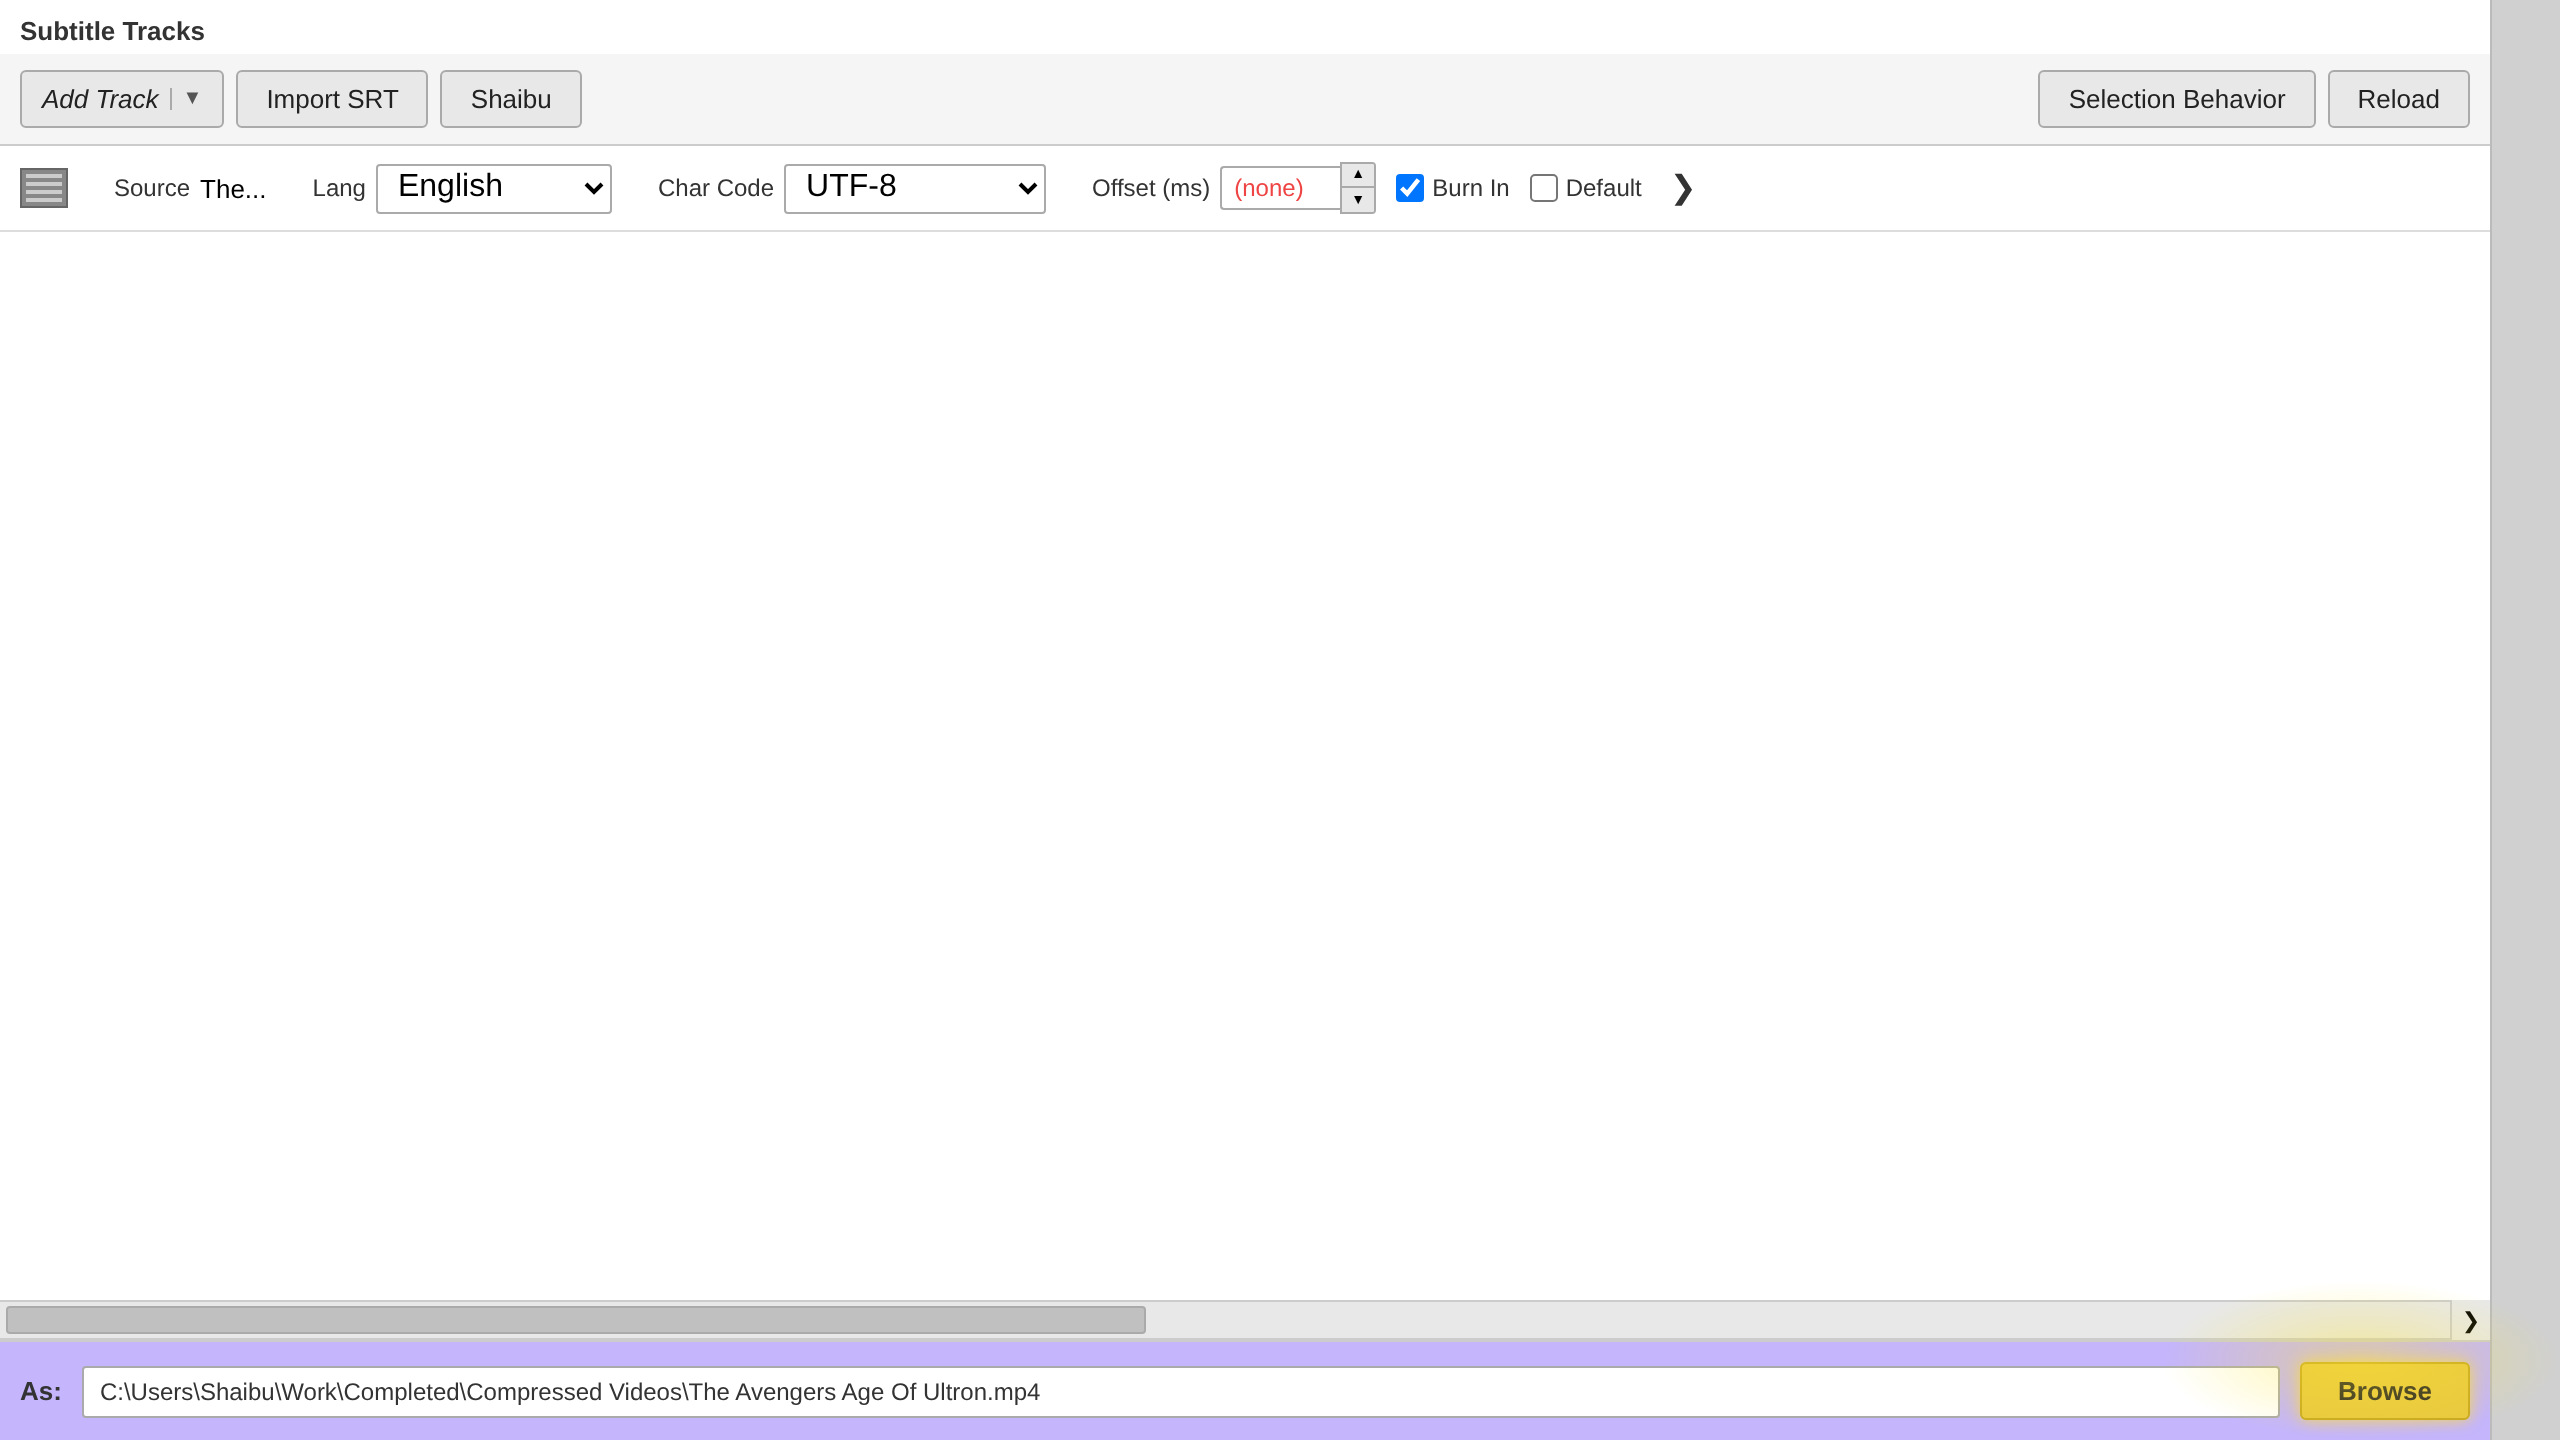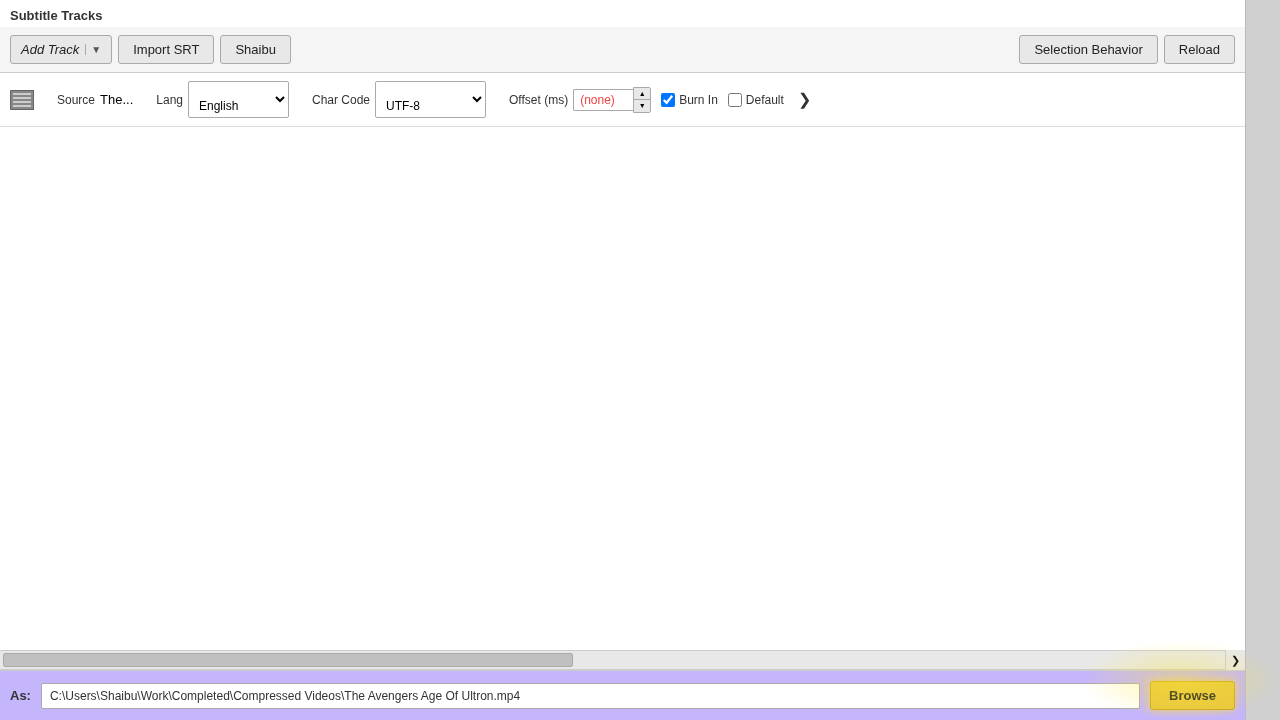--- a/index.html
+++ b/index.html
@@ -129,24 +129,24 @@
       margin-left: 13px;
     }
 
     .field-label {
       font-size: 12px;
       color: #333;
       white-space: nowrap;
     }
 
     select {
-      padding: 16px 20px 3px 6px;
+      padding: 1px 20px 3px 6px;
       border: 1px solid #aaa;
       border-radius: 2px;
-      font-size: 12px;
+      font-size: 16px;
       background: #fff;
       cursor: pointer;
       appearance: auto;
     }
 
     .offset-field {
       display: flex;
       align-items: center;
     }
 

